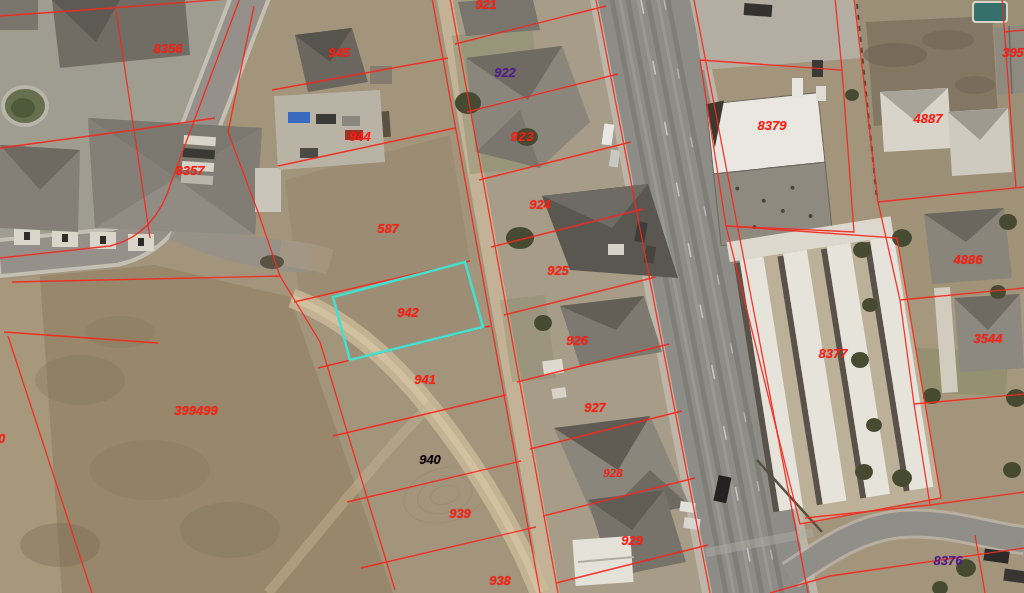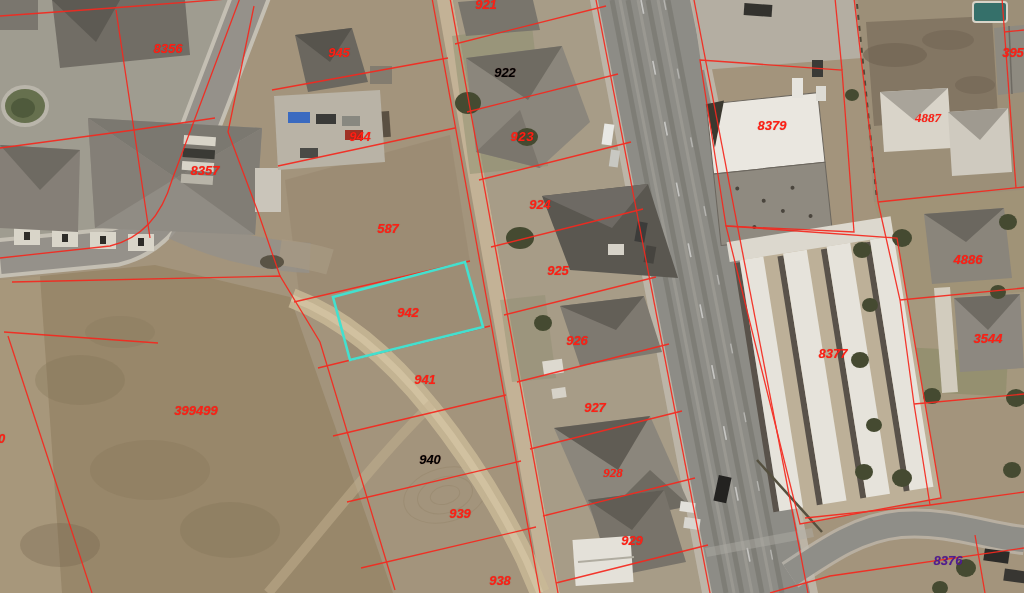--- a/index.html
+++ b/index.html
@@ -299,41 +299,41 @@
     <path d="M 805,518 L 930,505 L 1024,492"></path>
     <path d="M 770,593 L 830,576 L 1024,548"></path>
     <path d="M 975,535 L 985,593"></path>
   </g>
 
   <polygon points="333,297 465,262 483,327 350,360" fill="none" stroke="#43e0cf" stroke-width="2.6"></polygon>
 </svg>
 
 <div class="label-layer">
       <div class="parcel-label" style="left: 168px; top: 48px; color: rgb(255, 31, 20);">8356</div>
-      <div class="parcel-label" style="left: 190px; top: 170px; color: rgb(255, 31, 20); margin-left: 15px;">8357</div>
+      <div class="parcel-label" style="left: 190px; top: 170px; color: rgb(255, 31, 20);">8357</div>
       <div class="parcel-label" style="left: 196px; top: 410px; color: rgb(255, 31, 20);">399499</div>
       <div class="parcel-label" style="left: 339px; top: 52px; color: rgb(255, 31, 20);">945</div>
       <div class="parcel-label" style="left: 360px; top: 136px; color: rgb(255, 31, 20);">944</div>
       <div class="parcel-label" style="left: 388px; top: 228px; color: rgb(255, 31, 20);">587</div>
       <div class="parcel-label" style="left: 408px; top: 312px; color: rgb(255, 31, 20);">942</div>
       <div class="parcel-label" style="left: 425px; top: 379px; color: rgb(255, 31, 20);">941</div>
       <div class="parcel-label" style="left: 430px; top: 447px; color: #000000; margin-top: 12px;">940</div>
       <div class="parcel-label" style="left: 460px; top: 513px; color: rgb(255, 31, 20);">939</div>
       <div class="parcel-label" style="left: 480px; top: 580px; color: rgb(255, 31, 20); margin-left: 20px;">938</div>
       <div class="parcel-label" style="left: 486px; top: 4px; color: rgb(255, 31, 20);">921</div>
-      <div class="parcel-label" style="left: 505px; top: 72px; color: #000000;">922</div>
+      <div class="parcel-label" style="left: 505px; top: 72px; color: #4c1d95;">922</div>
       <div class="parcel-label" style="left: 522px; top: 137px; color: rgb(255, 31, 20); font-family: Liberation Mono, monospace;">923</div>
       <div class="parcel-label" style="left: 540px; top: 204px; color: rgb(255, 31, 20);">924</div>
       <div class="parcel-label" style="left: 558px; top: 270px; color: rgb(255, 31, 20);">925</div>
       <div class="parcel-label" style="left: 577px; top: 340px; color: rgb(255, 31, 20);">926</div>
       <div class="parcel-label" style="left: 595px; top: 407px; color: rgb(255, 31, 20);">927</div>
       <div class="parcel-label" style="left: 613px; top: 473px; color: rgb(255, 31, 20); font-family: Liberation Serif, serif;">928</div>
       <div class="parcel-label" style="left: 632px; top: 540px; color: rgb(255, 31, 20);">929</div>
       <div class="parcel-label" style="left: 772px; top: 125px; color: rgb(255, 31, 20);">8379</div>
       <div class="parcel-label" style="left: 833px; top: 353px; color: rgb(255, 31, 20);">8377</div>
       <div class="parcel-label" style="left: 948px; top: 560px; color: #4c1d95;">8376</div>
-      <div class="parcel-label" style="left: 928px; top: 118px; color: rgb(255, 31, 20); font-family: Liberation Serif, serif;">4887</div>
+      <div class="parcel-label" style="left: 928px; top: 118px; color: rgb(255, 31, 20);">4887</div>
       <div class="parcel-label" style="left: 968px; top: 259px; color: rgb(255, 31, 20);">4886</div>
       <div class="parcel-label" style="left: 988px; top: 338px; color: rgb(255, 31, 20);">3544</div>
       <div class="parcel-label" style="left: 1013px; top: 52px; color: rgb(255, 31, 20);">395</div>
       <div class="parcel-label" style="left: -2px; top: 438px; color: rgb(255, 31, 20);">90</div>
     </div>
 </div>
 
 </body></html>

